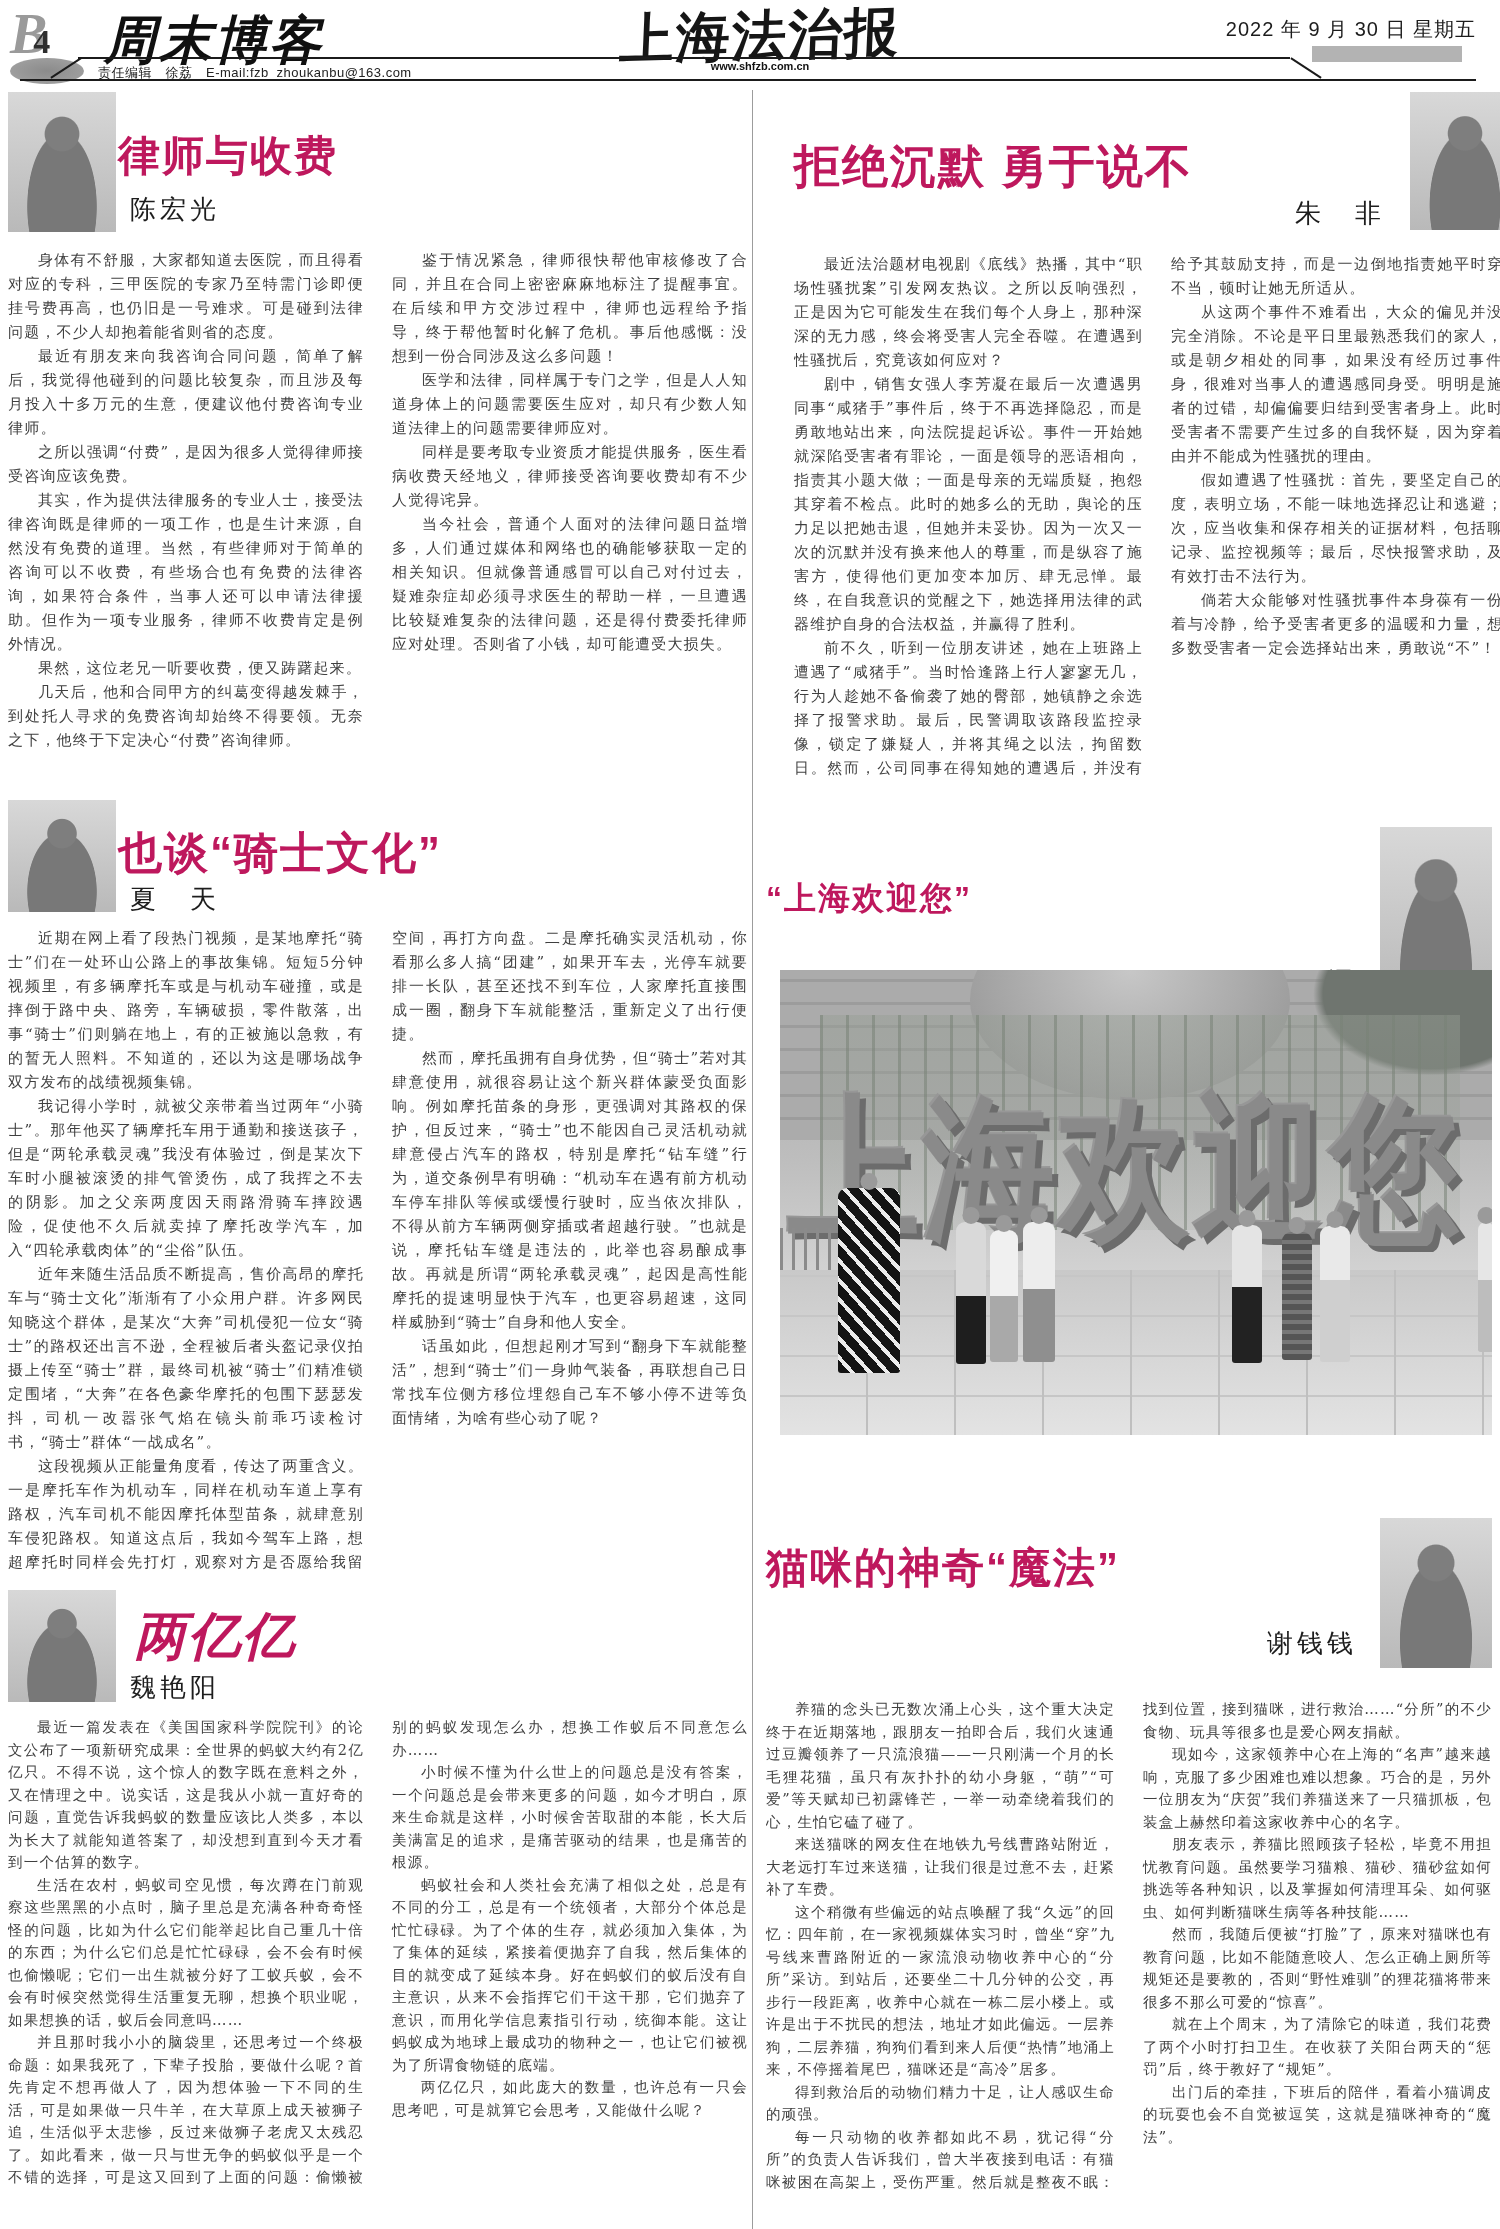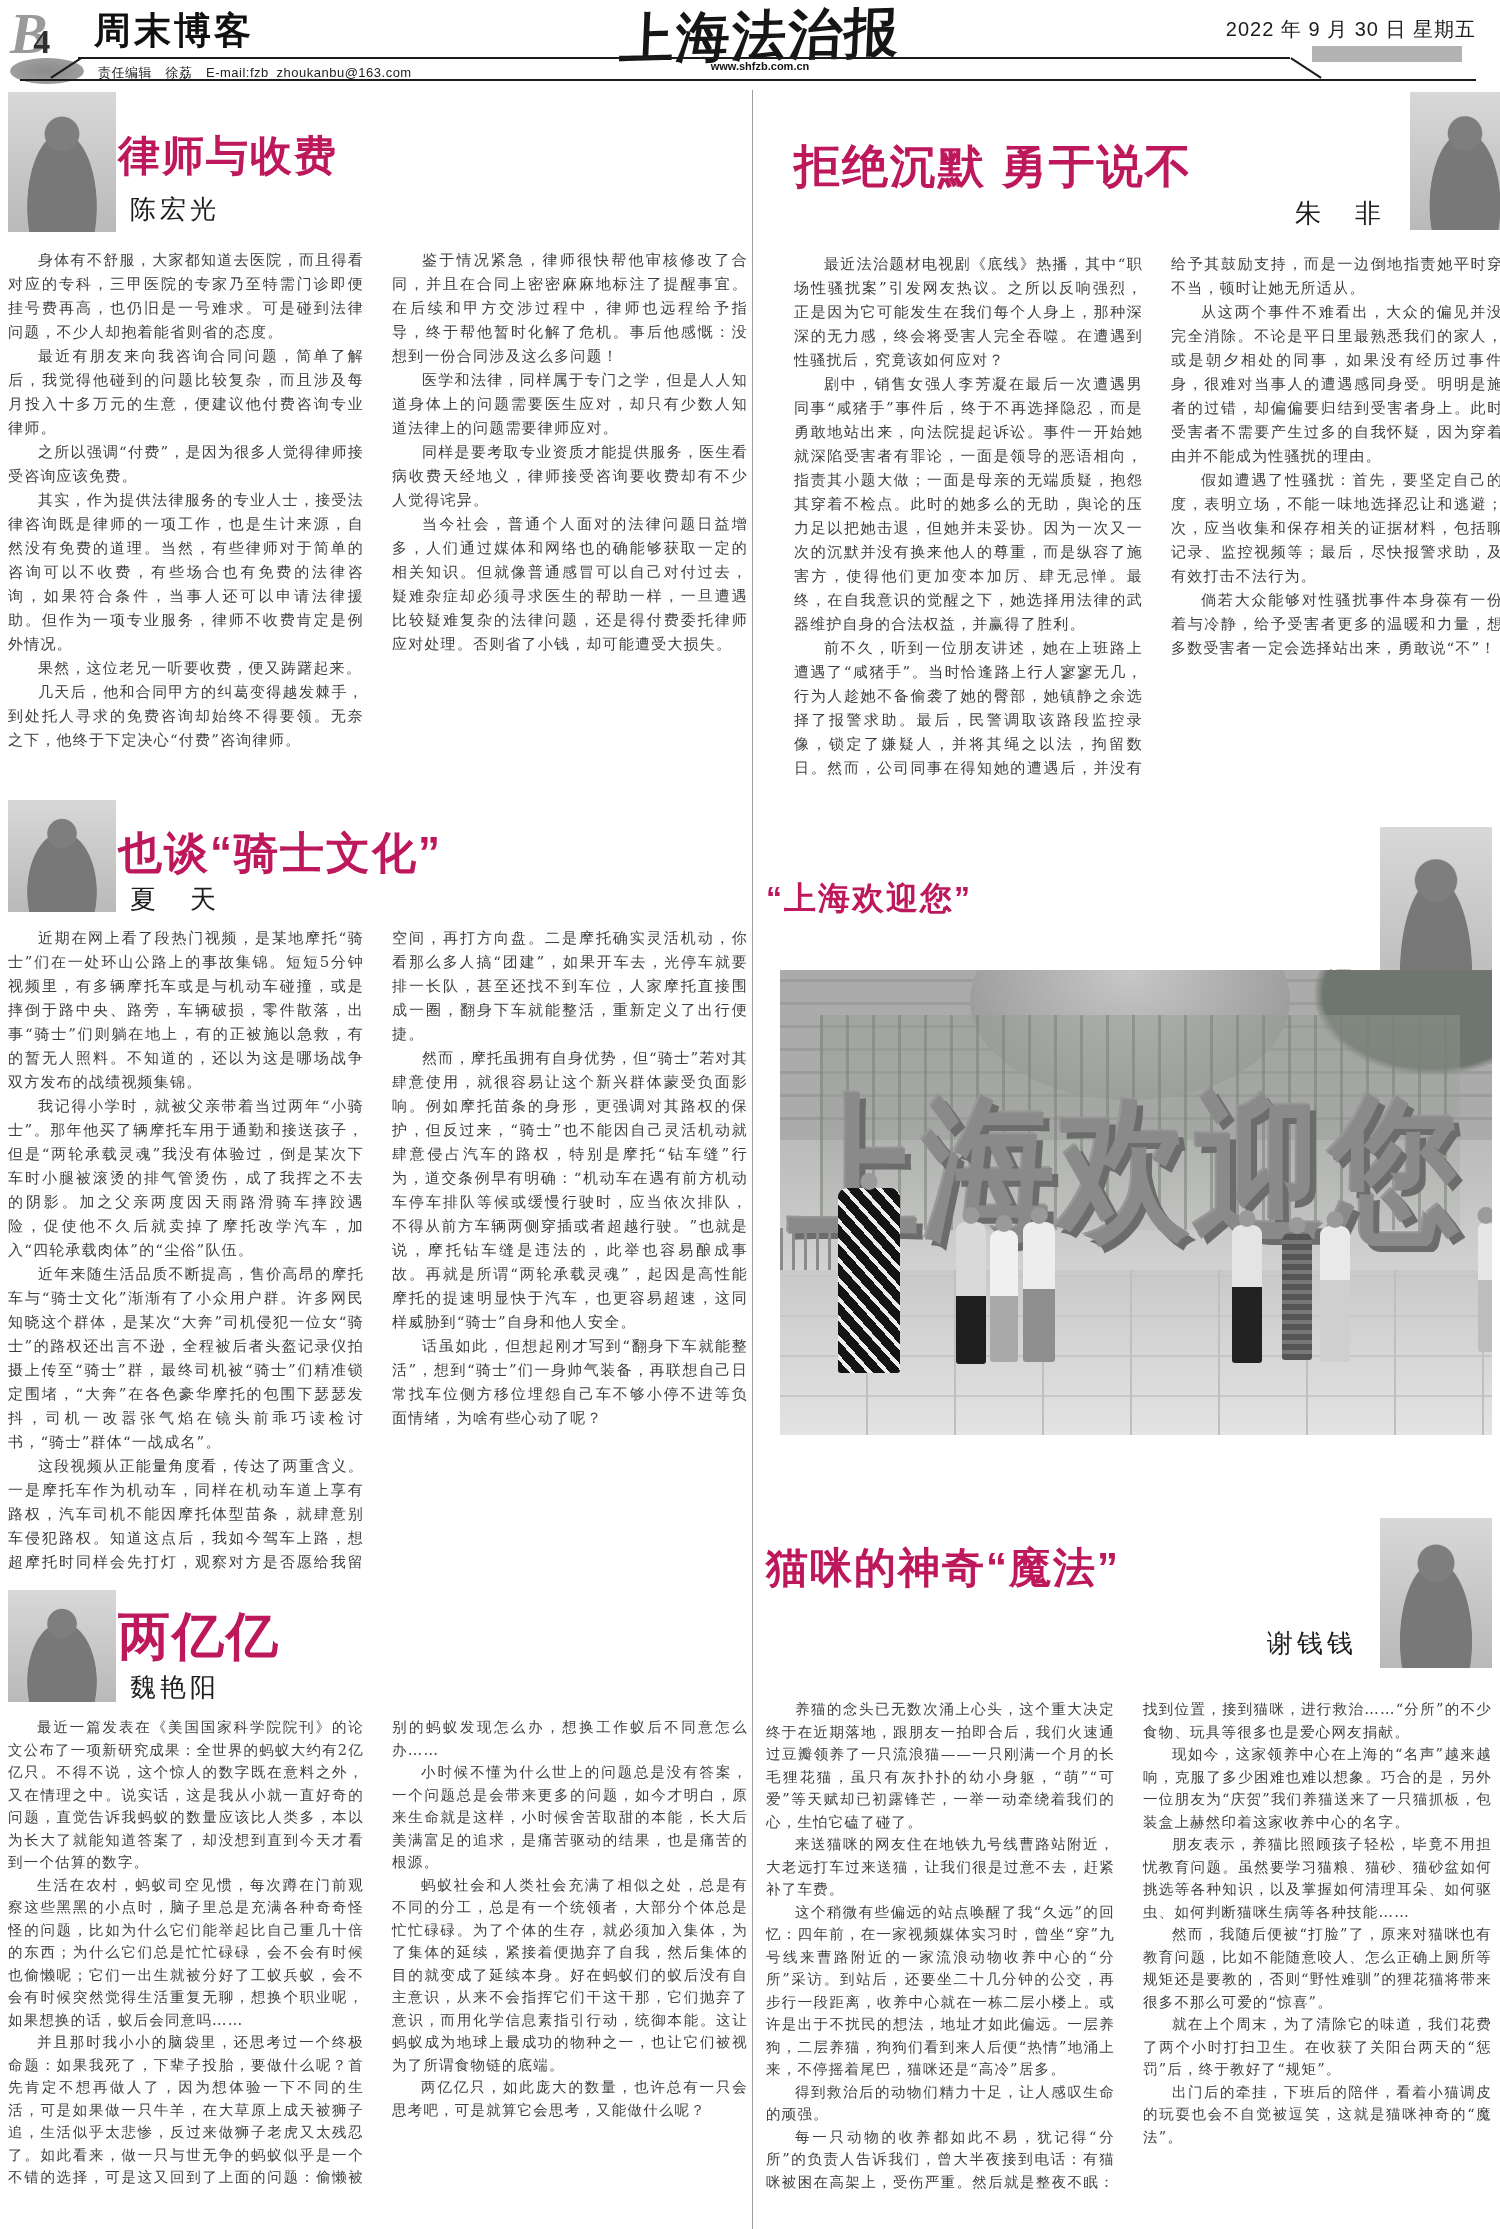--- a/index.html
+++ b/index.html
@@ -5,21 +5,21 @@
   html,body{margin:0;padding:0;background:#e9e9e9;}
   .page{position:relative;width:1500px;height:2229px;background:#ffffff;margin:0 auto;
         font-family:"Liberation Sans",sans-serif;overflow:hidden;}
   
   .masthead{position:absolute;left:0;top:0;width:1500px;height:88px;}
   .b4{position:absolute;left:10px;top:2px;width:80px;height:84px;}
   .b4 .big{font:italic 700 56px "Liberation Serif",serif;color:#9a9a9a;}
   .b4 .small{font:700 34px "Liberation Serif",serif;color:#2e2e2e;margin-left:-14px;}
   .b4 .swoosh{position:absolute;left:0;top:56px;width:74px;height:26px;border-radius:50%;
               background:radial-gradient(ellipse at 50% 50%,#8b8b8b,#a5a5a5);}
-  .section-title{position:absolute;left:94px;top:6px;font-size:37px;font-weight:700;color:#101010;letter-spacing:3px;}
+  .section-title{position:absolute;left:104px;top:6px;font-size:52px;font-weight:700;color:#101010;letter-spacing:3px;font-style:italic;}
   .paper-name{position:absolute;left:560px;top:0px;width:400px;text-align:center;
               font-family:"Liberation Serif",serif;font-weight:700;font-size:54px;color:#161616;
               transform:skewX(-4deg) rotate(-1.5deg);letter-spacing:2px;}
   .website{position:absolute;left:560px;top:60px;width:400px;text-align:center;
            font-weight:700;font-size:11px;color:#111;}
   .date{position:absolute;right:24px;top:16px;width:420px;text-align:right;font-size:20px;color:#1c1c1c;letter-spacing:1px;}
   .date-bar{position:absolute;left:1312px;top:46px;width:150px;height:16px;background:#b3b3b3;}
   .editor-line{position:absolute;left:98px;top:64px;font-size:13px;color:#222;letter-spacing:0.5px;}
   .rule{position:absolute;background:#1b1b1b;height:2px;}
   .rule.r1{left:78px;top:57px;width:1212px;}
@@ -153,21 +153,21 @@
       <div class="person" style="left:243px;top:252px;width:32px;height:140px;background:linear-gradient(#ededed 0 48%,#8f8f8f 48%);"></div>
       <div class="person" style="left:452px;top:255px;width:30px;height:138px;background:linear-gradient(#e4e4e4 0 45%,#222 45%);"></div>
       <div class="person" style="left:502px;top:262px;width:30px;height:128px;background:repeating-linear-gradient(0deg,#555 0 6px,#777 6px 10px);"></div>
       <div class="person" style="left:540px;top:256px;width:30px;height:136px;background:linear-gradient(#e9e9e9 0 40%,#cfcfcf 40%);"></div>
       <div class="person" style="left:698px;top:252px;width:16px;height:130px;background:linear-gradient(#e6e6e6 0 45%,#bdbdbd 45%);"></div>
     </div>
   </div>
 
   <div class="article" style="left:8px;top:1586px;width:740px;height:643px;">
     <div class="portrait" style="left:0;top:4px;width:108px;height:112px;"></div>
-    <div class="a-title" style="left:110px;right:0;top:16px;font-size:52px;">两亿亿</div>
+    <div class="a-title" style="left:126px;right:0;top:16px;font-size:52px;font-style:italic;">两亿亿</div>
     <div class="a-author" style="left:122px;top:84px;">魏艳阳</div>
     <div class="a-body compact" style="left:0;top:130px;width:740px;height:510px;">
         <p>最近一篇发表在《美国国家科学院院刊》的论文公布了一项新研究成果：全世界的蚂蚁大约有2亿亿只。不得不说，这个惊人的数字既在意料之外，又在情理之中。说实话，这是我从小就一直好奇的问题，直觉告诉我蚂蚁的数量应该比人类多，本以为长大了就能知道答案了，却没想到直到今天才看到一个估算的数字。</p>
         <p>生活在农村，蚂蚁司空见惯，每次蹲在门前观察这些黑黑的小点时，脑子里总是充满各种奇奇怪怪的问题，比如为什么它们能举起比自己重几十倍的东西；为什么它们总是忙忙碌碌，会不会有时候也偷懒呢；它们一出生就被分好了工蚁兵蚁，会不会有时候突然觉得生活重复无聊，想换个职业呢，如果想换的话，蚁后会同意吗……</p>
         <p>并且那时我小小的脑袋里，还思考过一个终极命题：如果我死了，下辈子投胎，要做什么呢？首先肯定不想再做人了，因为想体验一下不同的生活，可是如果做一只牛羊，在大草原上成天被狮子追，生活似乎太悲惨，反过来做狮子老虎又太残忍了。如此看来，做一只与世无争的蚂蚁似乎是一个不错的选择，可是这又回到了上面的问题：偷懒被别的蚂蚁发现怎么办，想换工作蚁后不同意怎么办……</p>
         <p>小时候不懂为什么世上的问题总是没有答案，一个问题总是会带来更多的问题，如今才明白，原来生命就是这样，小时候舍苦取甜的本能，长大后美满富足的追求，是痛苦驱动的结果，也是痛苦的根源。</p>
         <p>蚂蚁社会和人类社会充满了相似之处，总是有不同的分工，总是有一个统领者，大部分个体总是忙忙碌碌。为了个体的生存，就必须加入集体，为了集体的延续，紧接着便抛弃了自我，然后集体的目的就变成了延续本身。好在蚂蚁们的蚁后没有自主意识，从来不会指挥它们干这干那，它们抛弃了意识，而用化学信息素指引行动，统御本能。这让蚂蚁成为地球上最成功的物种之一，也让它们被视为了所谓食物链的底端。</p>
         <p>两亿亿只，如此庞大的数量，也许总有一只会思考吧，可是就算它会思考，又能做什么呢？</p>
       </div>
   </div>

